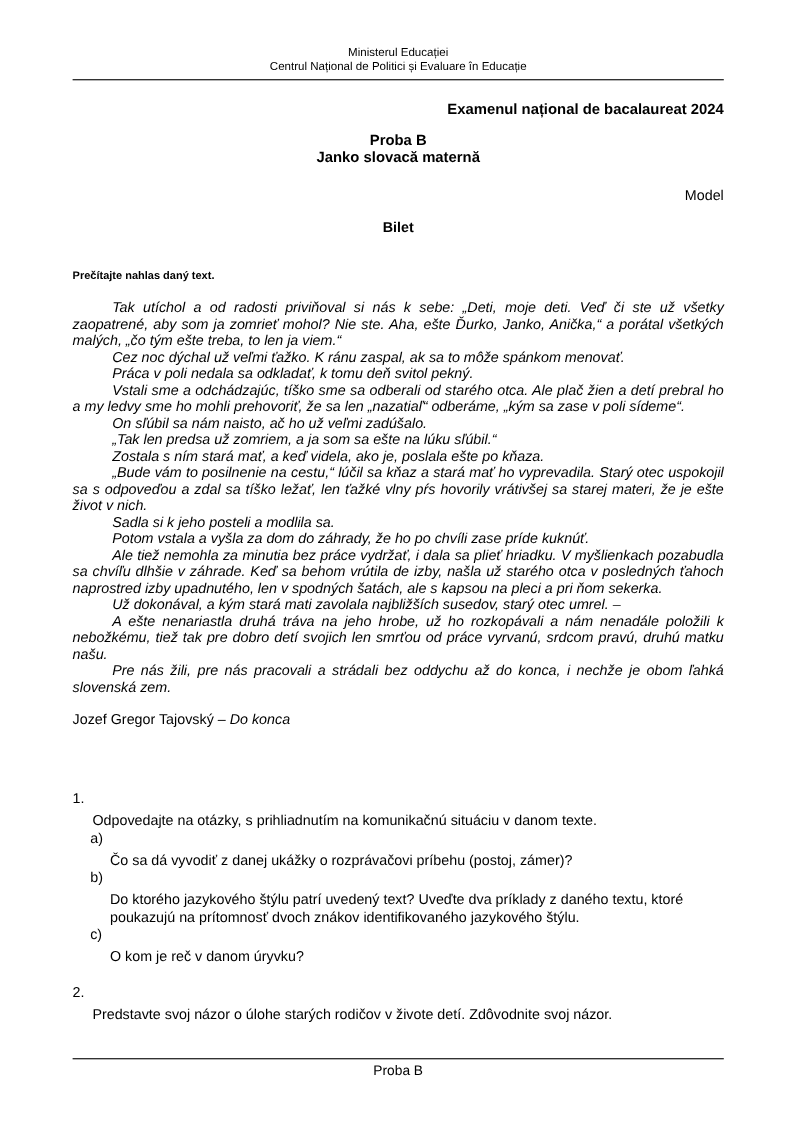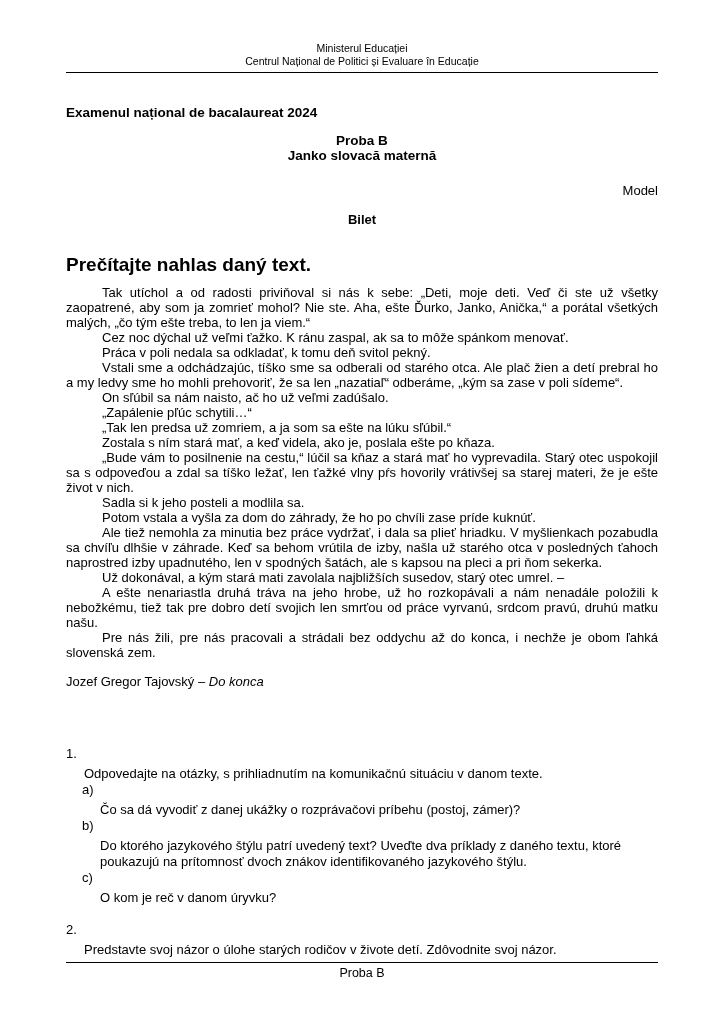--- a/index.html
+++ b/index.html
@@ -9,29 +9,29 @@
     color: #000000;
     font-family: "Liberation Sans", "DejaVu Sans", sans-serif;
     position: relative;
     overflow: hidden;
   }
   .page { padding: 42px 66px 0 66px; }
 
   .header-block { text-align: center; font-size: 10.5px; line-height: 13px; }
   .header-rule { border: 0; border-top: 1.4px solid #000; margin: 4px 0 0 0; }
 
-  .doc-title { text-align: left; font-weight: bold; font-size: 13.5px; line-height: 15px; margin-top: 32px; }
+  .doc-title { text-align: right; font-weight: bold; font-size: 13.5px; line-height: 15px; margin-top: 19px; }
   .doc-subtitle { text-align: center; font-weight: bold; font-size: 13.5px; line-height: 15px; margin-top: 13px; }
 
   .model-line { text-align: right; font-weight: normal; font-size: 13px; line-height: 15px; margin-top: 20px; }
   .bilet-line { text-align: center; font-weight: bold; font-size: 13px; line-height: 15px; margin-top: 14px; }
-  .instruction-line { text-align: left; font-weight: bold; font-size: 19px; line-height: 15px; margin-top: 30px; }
+  .instruction-line { text-align: left; font-weight: bold; font-size: 10px; line-height: 15px; margin-top: 30px; }
 
   .body-text { margin-top: 13px; font-size: 13px; line-height: 15px; text-align: justify; }
-  .body-text p { margin: 0; text-indent: 36px; }
+  .body-text p { margin: 0; text-indent: 36px; font-style: italic; }
 
   .attribution { text-align: left; font-size: 13px; line-height: 15px; margin-top: 14px; }
   .attribution .work { font-style: italic; }
 
   .questions { margin-top: 57px; font-size: 13px; line-height: 16px; }
   .q-row { display: flex; }
   .q-num { flex: 0 0 18px; }
   .q-text { flex: 1; margin-top: 20px; }
   .q-sub { margin-left: 16px; }
   .q2 { margin-top: 16px; }
@@ -68,21 +68,20 @@
   <div class="bilet-line">Bilet</div>
 
   <div class="instruction-line">Prečítajte nahlas daný text.</div>
 
   <div class="body-text">
     <p>Tak utíchol a od radosti priviňoval si nás k sebe: „Deti, moje deti. Veď či ste už všetky zaopatrené, aby som ja zomrieť mohol? Nie ste. Aha, ešte Ďurko, Janko, Anička,“ a porátal všetkých malých, „čo tým ešte treba, to len ja viem.“</p>
     <p>Cez noc dýchal už veľmi ťažko. K ránu zaspal, ak sa to môže spánkom menovať.</p>
     <p>Práca v poli nedala sa odkladať, k tomu deň svitol pekný.</p>
     <p>Vstali sme a odchádzajúc, tíško sme sa odberali od starého otca. Ale plač žien a detí prebral ho a my ledvy sme ho mohli prehovoriť, že sa len „nazatiaľ“ odberáme, „kým sa zase v poli sídeme“.</p>
     <p>On sľúbil sa nám naisto, ač ho už veľmi zadúšalo.</p>
-    <p>„Zapálenie pľúc schytili…“</p>
     <p>„Tak len predsa už zomriem, a ja som sa ešte na lúku sľúbil.“</p>
     <p>Zostala s ním stará mať, a keď videla, ako je, poslala ešte po kňaza.</p>
     <p>„Bude vám to posilnenie na cestu,“ lúčil sa kňaz a stará mať ho vyprevadila. Starý otec uspokojil sa s odpoveďou a zdal sa tíško ležať, len ťažké vlny pŕs hovorily vrátivšej sa starej materi, že je ešte život v nich.</p>
     <p>Sadla si k jeho posteli a modlila sa.</p>
     <p>Potom vstala a vyšla za dom do záhrady, že ho po chvíli zase príde kuknúť.</p>
     <p>Ale tiež nemohla za minutia bez práce vydržať, i dala sa plieť hriadku. V myšlienkach pozabudla sa chvíľu dlhšie v záhrade. Keď sa behom vrútila de izby, našla už starého otca v posledných ťahoch naprostred izby upadnutého, len v spodných šatách, ale s kapsou na pleci a pri ňom sekerka.</p>
     <p>Už dokonával, a kým stará mati zavolala najbližších susedov, starý otec umrel. –</p>
     <p>A ešte nenariastla druhá tráva na jeho hrobe, už ho rozkopávali a nám nenadále položili k nebožkému, tiež tak pre dobro detí svojich len smrťou od práce vyrvanú, srdcom pravú, druhú matku našu.</p>
     <p>Pre nás žili, pre nás pracovali a strádali bez oddychu až do konca, i nechže je obom ľahká slovenská zem.</p>
   </div>

